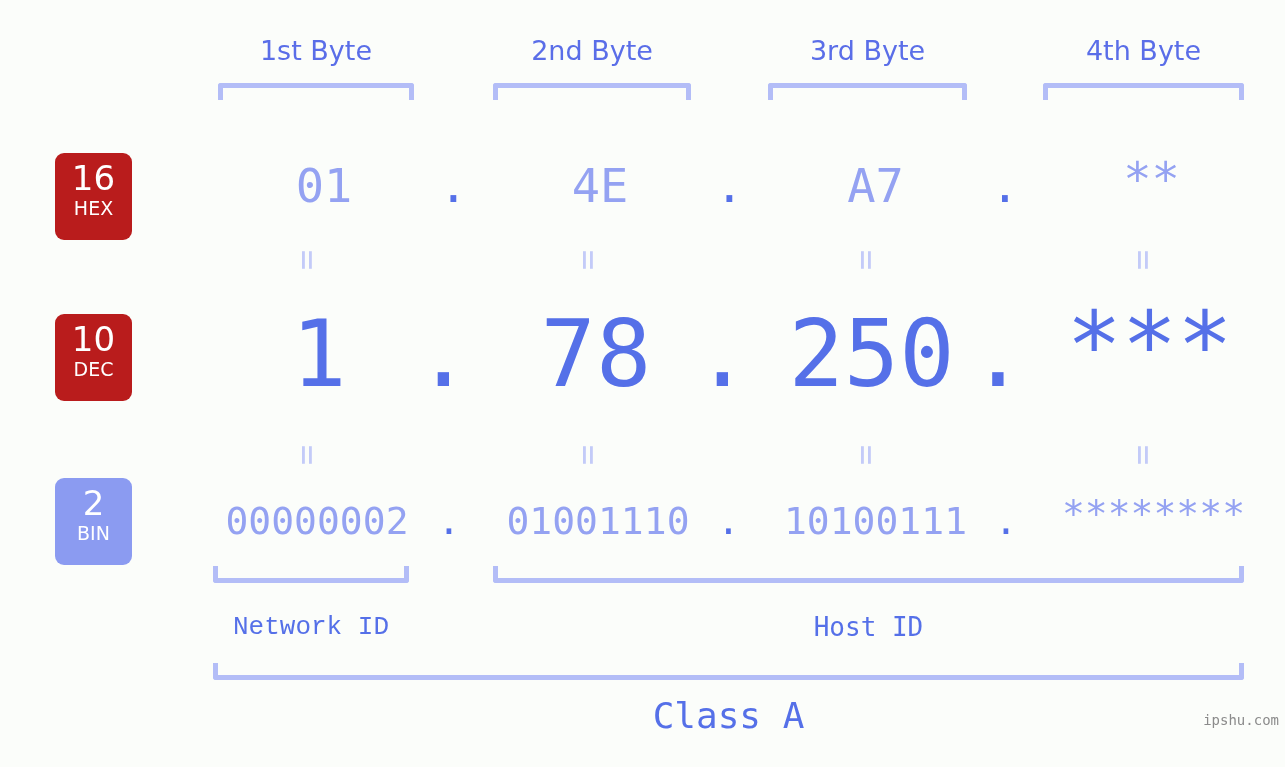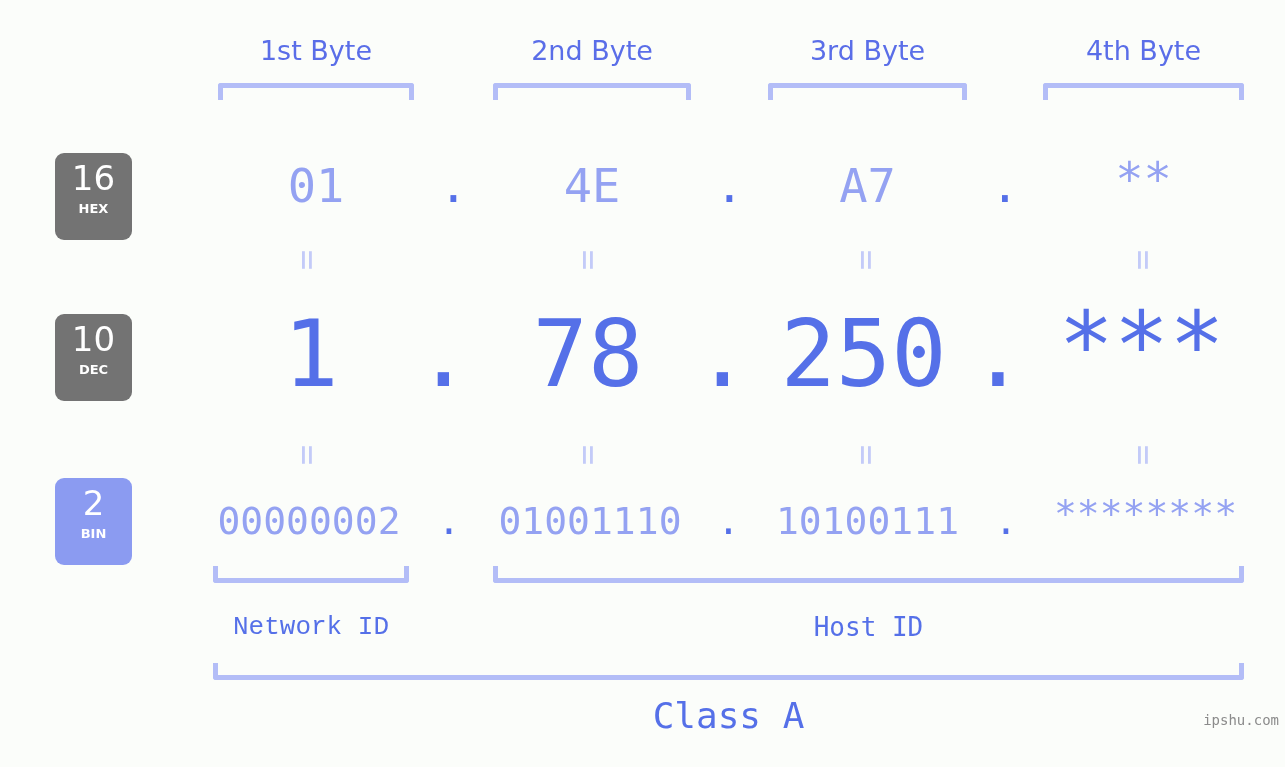--- a/index.html
+++ b/index.html
@@ -53,46 +53,47 @@
     border-bottom: 5px solid #b3bdf7;
     border-radius: 0 0 3px 3px;
   }
 
   
   .badge {
     position: absolute;
     left: 47px;
     width: 77px;
     border-radius: 9px;
-    background: #737373;
+    background: #b91c1c;
     color: #ffffff;
     text-align: center;
     font-family: "DejaVu Sans", sans-serif;
     box-sizing: border-box;
     padding-top: 6px;
   }
   .badge .num {
     display: block;
     font-size: 34px;
     line-height: 38px;
     font-weight: 400;
   }
   .badge .nm {
     display: block;
-    font-size: 13px;
+    font-size: 19px;
     line-height: 23px;
-    font-weight: 700;
+    font-weight: 400;
   }
 
   
   .cell {
     position: absolute;
     text-align: center;
     white-space: nowrap;
     font-family: "DejaVu Sans Mono", monospace;
+    margin-left: 8px;
   }
 
   .row-hex .cell {
     font-size: 47px;
     color: #94a2f2;
     line-height: 62px;
   }
   .row-dec .cell {
     font-size: 92px;
     color: #5570e8;

